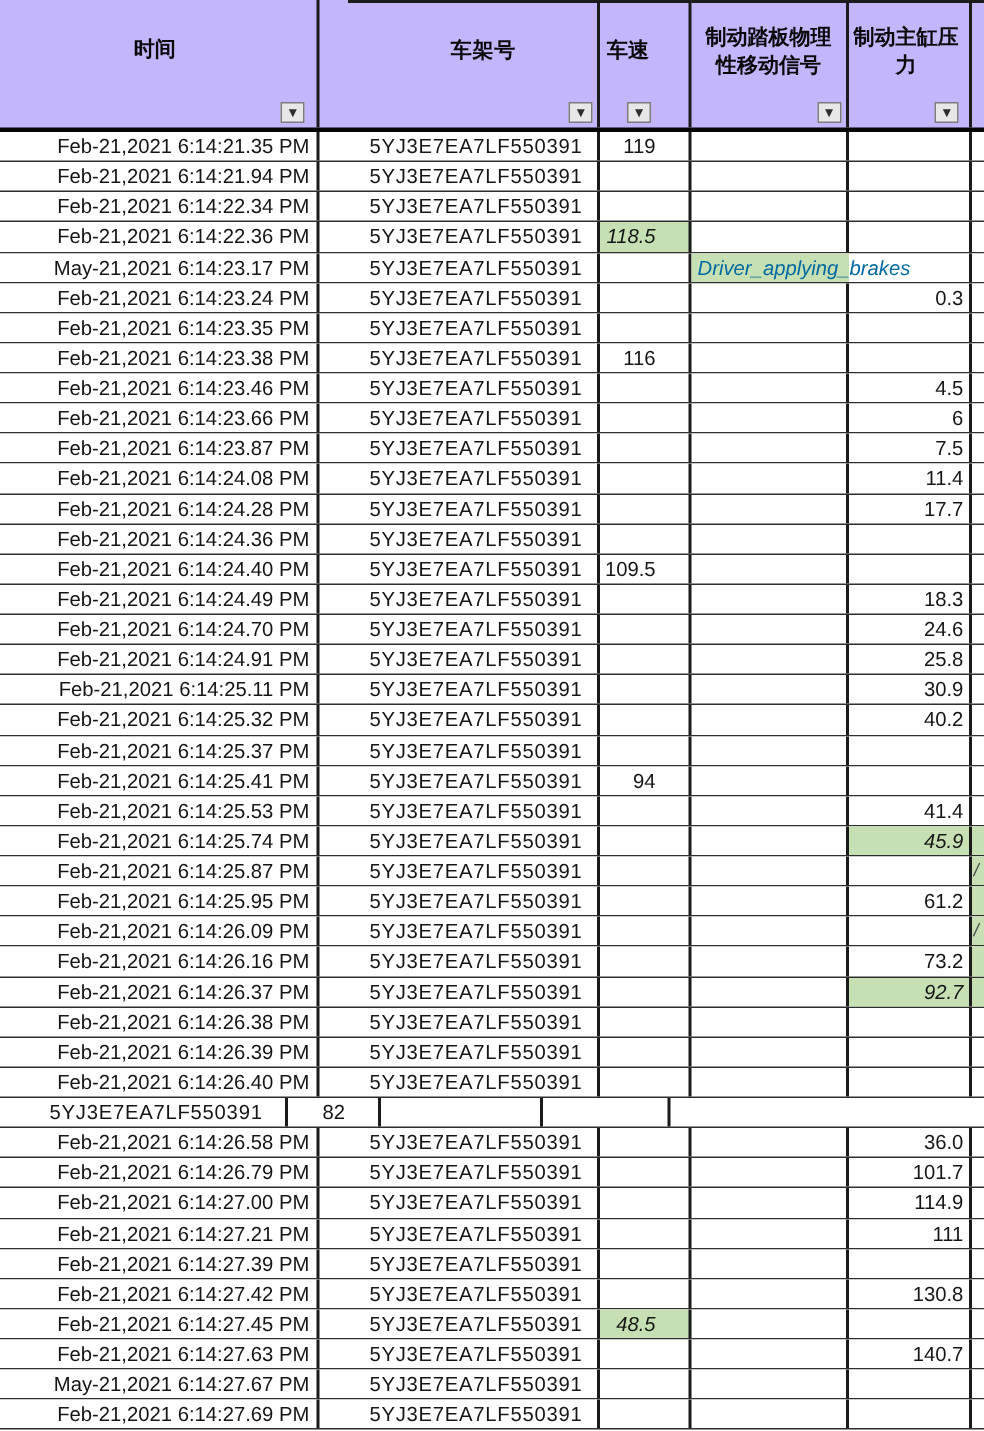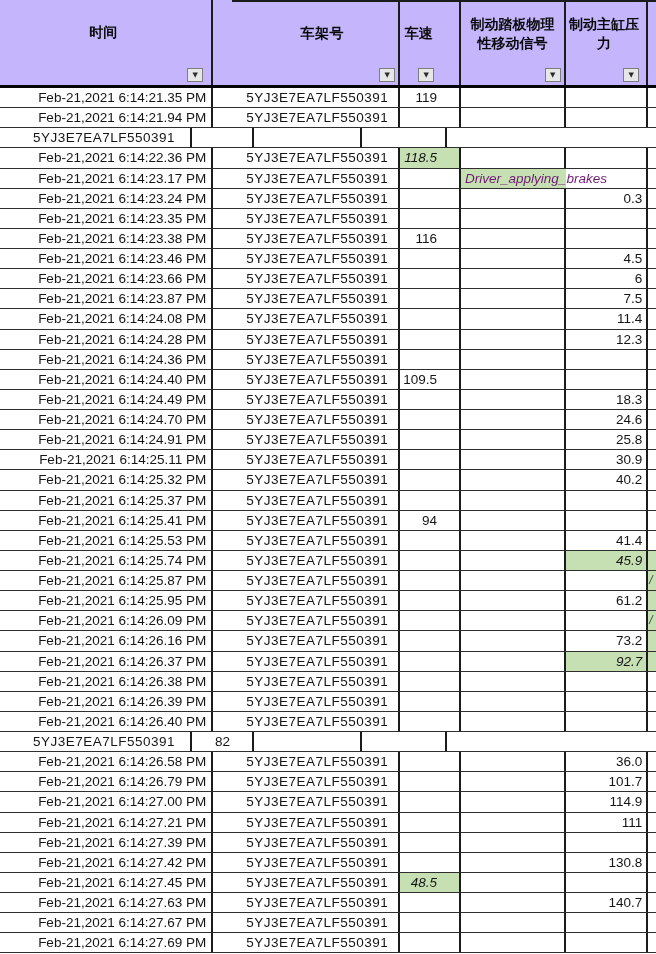--- a/index.html
+++ b/index.html
@@ -32,21 +32,21 @@
   
   .row{display:flex;height:20.14px;box-sizing:border-box;border-bottom:1px solid var(--hline);background:#fff;}
   .cell{
     box-sizing:border-box;border-right:2px solid var(--vline);
     font-size:13.5px;line-height:19px;white-space:nowrap;overflow:hidden;
   }
   .c-time{width:var(--w-time);text-align:right;padding-right:5px;}
   .c-vin{width:var(--w-vin);text-align:left;padding-left:14px;letter-spacing:0.5px;margin-left:19px;}
   .c-speed{width:var(--w-speed);text-align:right;padding-right:22px;}
   .c-pedal{width:var(--w-pedal);position:relative;overflow:visible;}
-  .pedal-text{position:absolute;left:4px;top:0;line-height:19px;white-space:nowrap;z-index:3;color:#701a75;}
+  .pedal-text{position:absolute;left:4px;top:0;line-height:19px;white-space:nowrap;z-index:3;color:#0369a1;}
   .c-pressure{width:var(--w-press);text-align:right;padding-right:4px;}
   .c-edge{width:var(--w-edge);border-right:none;font-size:12px;color:#474747;padding-left:1px;overflow:hidden;}
   .hl{background:var(--green);font-style:italic;}
   .no-rb{border-right-color:transparent;}
 </style>
 </head>
 <body>
 
 <div class="sheet">
 
@@ -111,40 +111,41 @@
     <div class="cell c-time">Feb-21,2021 6:14:21.94 PM</div>
     <div class="cell c-vin">5YJ3E7EA7LF550391</div>
     <div class="cell c-speed"></div>
     <div class="cell c-pedal">
           <span class="pedal-text"></span>
         </div>
     <div class="cell c-pressure"></div>
     <div class="cell c-edge"></div>
   </div>
       <div class="row">
+    <div class="cell c-time">Feb-21,2021 6:14:22.34 PM</div>
     <div class="cell c-vin">5YJ3E7EA7LF550391</div>
     <div class="cell c-speed"></div>
     <div class="cell c-pedal">
           <span class="pedal-text"></span>
         </div>
     <div class="cell c-pressure"></div>
     <div class="cell c-edge"></div>
   </div>
       <div class="row">
     <div class="cell c-time">Feb-21,2021 6:14:22.36 PM</div>
     <div class="cell c-vin">5YJ3E7EA7LF550391</div>
     <div class="cell c-speed hl">118.5</div>
     <div class="cell c-pedal">
           <span class="pedal-text"></span>
         </div>
     <div class="cell c-pressure"></div>
     <div class="cell c-edge"></div>
   </div>
       <div class="row">
-    <div class="cell c-time">Feb-21,2021 6:14:23.17 PM</div>
+    <div class="cell c-time">May-21,2021 6:14:23.17 PM</div>
     <div class="cell c-vin">5YJ3E7EA7LF550391</div>
     <div class="cell c-speed"></div>
     <div class="cell c-pedal hl no-rb">
           <span class="pedal-text">Driver_applying_brakes</span>
         </div>
     <div class="cell c-pressure"></div>
     <div class="cell c-edge"></div>
   </div>
       <div class="row">
     <div class="cell c-time">Feb-21,2021 6:14:23.24 PM</div>
@@ -216,21 +217,21 @@
     <div class="cell c-pressure">11.4</div>
     <div class="cell c-edge"></div>
   </div>
       <div class="row">
     <div class="cell c-time">Feb-21,2021 6:14:24.28 PM</div>
     <div class="cell c-vin">5YJ3E7EA7LF550391</div>
     <div class="cell c-speed"></div>
     <div class="cell c-pedal">
           <span class="pedal-text"></span>
         </div>
-    <div class="cell c-pressure">12.3</div>
+    <div class="cell c-pressure">17.7</div>
     <div class="cell c-edge"></div>
   </div>
       <div class="row">
     <div class="cell c-time">Feb-21,2021 6:14:24.36 PM</div>
     <div class="cell c-vin">5YJ3E7EA7LF550391</div>
     <div class="cell c-speed"></div>
     <div class="cell c-pedal">
           <span class="pedal-text"></span>
         </div>
     <div class="cell c-pressure"></div>
@@ -499,21 +500,21 @@
     <div class="cell c-time">Feb-21,2021 6:14:27.63 PM</div>
     <div class="cell c-vin">5YJ3E7EA7LF550391</div>
     <div class="cell c-speed"></div>
     <div class="cell c-pedal">
           <span class="pedal-text"></span>
         </div>
     <div class="cell c-pressure">140.7</div>
     <div class="cell c-edge"></div>
   </div>
       <div class="row">
-    <div class="cell c-time">Feb-21,2021 6:14:27.67 PM</div>
+    <div class="cell c-time">May-21,2021 6:14:27.67 PM</div>
     <div class="cell c-vin">5YJ3E7EA7LF550391</div>
     <div class="cell c-speed"></div>
     <div class="cell c-pedal">
           <span class="pedal-text"></span>
         </div>
     <div class="cell c-pressure"></div>
     <div class="cell c-edge"></div>
   </div>
       <div class="row">
     <div class="cell c-time">Feb-21,2021 6:14:27.69 PM</div>

